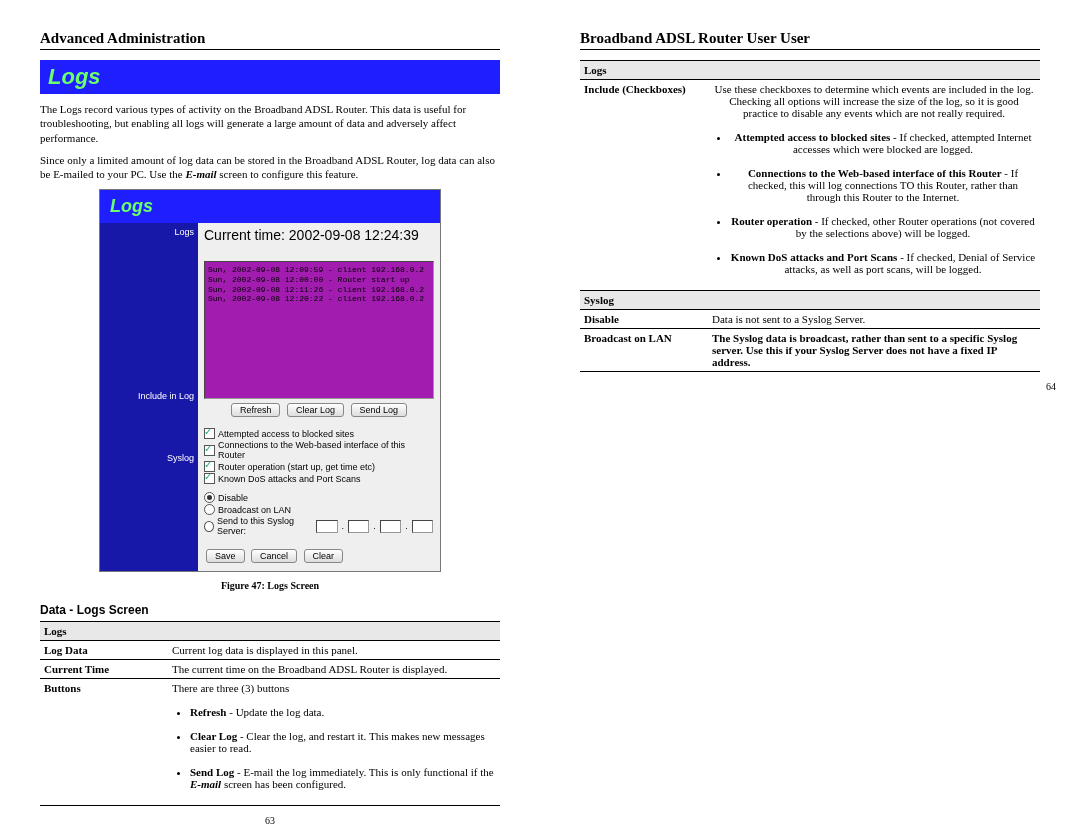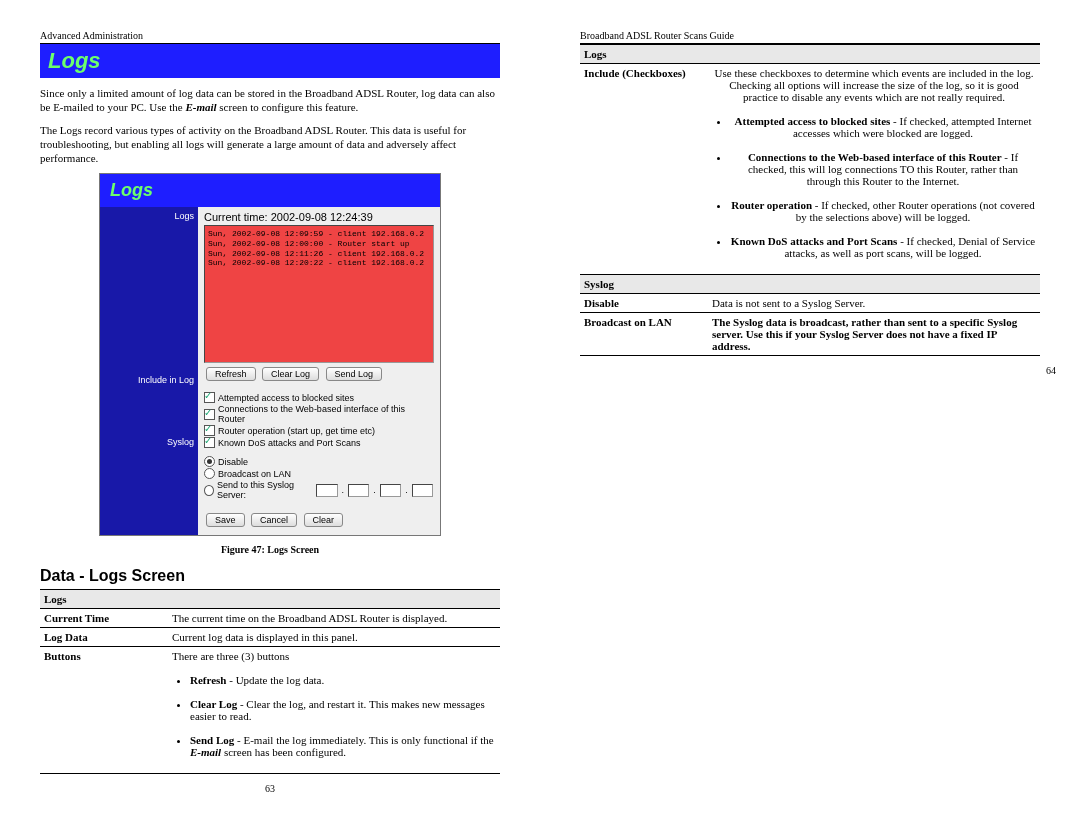--- a/index.html
+++ b/index.html
@@ -18,23 +18,25 @@
     position: absolute;
     top: 0;
     width: 460px;
     padding: 30px 40px;
     box-sizing: content-box;
   }
   .page-left { left: 0; }
   .page-right { left: 540px; }
 
   .hdr {
-    font-size: 10px;
+    font-size: 15px;
     border-bottom: 1px solid #000;
     padding-bottom: 2px;
+    margin-bottom: 10px;
+    font-weight: bold;
   }
   .page-right .hdr { text-align: left; }
 
   .title-bar {
     background: #1e1eff;
     color: #6cff6c;
     font-family: Arial, sans-serif;
     font-weight: bold;
     font-style: italic;
     font-size: 22px;
@@ -70,21 +72,21 @@
     font-size: 9px;
   }
   .shot-labels div { margin-bottom: 2px; }
   .shot-main {
     flex: 1;
     background: #efefef;
     padding: 4px 6px;
     color: #000;
   }
   .log-box {
-    background: #ef4444;
+    background: #a21caf;
     border: 1px inset #999;
     font-family: "Courier New", monospace;
     font-size: 8px;
     padding: 3px;
     height: 130px;
     overflow: hidden;
     white-space: pre;
     line-height: 1.2;
   }
   .btn {
@@ -97,21 +99,21 @@
     margin: 4px 2px;
   }
   .chk-row { font-size: 9px; margin: 1px 0; display:flex; align-items:center; gap:3px;}
   .chk { width:9px; height:9px; border:1px solid #555; display:inline-block; background:#fff; position:relative;}
   .chk.checked::after { content:"✓"; position:absolute; top:-3px; left:-1px; font-size:10px; color:#2a7;}
   .radio { width:9px; height:9px; border:1px solid #555; border-radius:50%; display:inline-block; background:#fff; position:relative;}
   .radio.sel::after{content:""; position:absolute; top:2px; left:2px; width:5px; height:5px; background:#333; border-radius:50%;}
   .ipbox { display:inline-block; border:1px inset #999; background:#fff; width:22px; height:11px; margin:0 1px;}
 
   .caption { text-align:center; font-weight:bold; font-size:10px; margin:4px 0 12px;}
-  .section-heading { font-family: Arial, sans-serif; font-weight:bold; font-size:16px; margin:10px 0 4px;}
+  .section-heading { font-family: Arial, sans-serif; font-weight:bold; font-size:12px; margin:10px 0 4px;}
 
   table.data {
     width: 100%;
     border-collapse: collapse;
     font-size: 11px;
   }
   table.data td, table.data th {
     border-top: 1px solid #000;
     border-bottom: 1px solid #000;
     padding: 3px 4px;
@@ -133,45 +135,45 @@
   .lbl-gap-inc { height: 48px; }
 </style>
 </head>
 <body>
 
 <div class="page page-left">
   <div class="hdr">Advanced Administration</div>
 
   <div class="title-bar">Logs</div>
 
+  <p class="body-text">The Logs record various types of activity on the Broadband ADSL Router. This data is useful for troubleshooting, but enabling all logs will generate a large amount of data and adversely affect performance.</p>
   <p class="body-text">
     <span>Since only a limited amount of log data can be stored in the Broadband ADSL Router, log data can also be E-mailed to your PC. Use the </span><b><i>E-mail</i></b><span> screen to configure this feature.</span>
   </p>
-  <p class="body-text">The Logs record various types of activity on the Broadband ADSL Router. This data is useful for troubleshooting, but enabling all logs will generate a large amount of data and adversely affect performance.</p>
 
   <div class="shot">
     <div class="shot-title">Logs</div>
     <div class="shot-body">
       <div class="shot-labels">
         <div>Logs</div>
         <div class="lbl-gap-log"></div>
         <div>Include in Log</div>
         <div class="lbl-gap-inc"></div>
         <div>Syslog</div>
       </div>
       <div class="shot-main">
-        <div style="font-size:11px; margin-bottom:2px;">
+        <div style="font-size:14px; margin-bottom:18px;">
           <span>Current time:</span>
           <span>2002-09-08 12:24:39</span>
         </div>
         <div class="log-box">Sun, 2002-09-08 12:09:59 - client 192.168.0.2
 Sun, 2002-09-08 12:00:00 - Router start up
 Sun, 2002-09-08 12:11:26 - client 192.168.0.2
 Sun, 2002-09-08 12:20:22 - client 192.168.0.2</div>
-        <div style="">
+        <div style="text-align:center;">
           <span class="btn">Refresh</span>
           <span class="btn">Clear Log</span>
           <span class="btn">Send Log</span>
         </div>
         <div style="height:6px;"></div>
         <div class="chk-row">
             <span class="chk checked"></span>
             <span>Attempted access to blocked sites</span>
           </div>
         <div class="chk-row">
@@ -214,46 +216,46 @@
   <div class="caption">Figure 47: Logs Screen</div>
 
   <div class="section-heading">Data - Logs Screen</div>
 
   <table class="data">
     <tbody>
         <tr>
           <td class="grp" colspan="2">Logs</td>
         </tr>
     <tr>
+      <td>Log Data</td>
+      <td style="font-weight:normal;">Current log data is displayed in this panel.</td>
+    </tr>
+    <tr>
       <td>Current Time</td>
       <td style="font-weight:normal;">The current time on the Broadband ADSL Router is displayed.</td>
-    </tr>
-    <tr>
-      <td>Log Data</td>
-      <td style="font-weight:normal;">Current log data is displayed in this panel.</td>
     </tr>
     <tr>
       <td>Buttons</td>
       <td style="font-weight:normal;">
         <span>There are three (3) buttons</span>
         <ul class="b">
           <li><b>Refresh</b><span> - Update the log data.</span></li>
           <li><b>Clear Log</b><span> - Clear the log, and restart it. This makes new messages easier to read.</span></li>
           <li><b>Send Log</b><span> - E-mail the log immediately. This is only functional if the </span><b><i>E-mail</i></b><span> screen has been configured.</span></li>
         </ul>
       </td>
     </tr>
   </tbody>
     </table>
 
   <div class="pagenum">63</div>
 </div>
 
 <div class="page page-right">
-  <div class="hdr">Broadband ADSL Router Scans Guide</div>
+  <div class="hdr">Broadband ADSL Router User User</div>
 
   <table class="data">
     <tbody>
         <tr>
           <td class="grp" colspan="2">Logs</td>
         </tr>
     <tr>
       <td>Include (Checkboxes)</td>
       <td style="font-weight:normal;text-align:center;">
         <span>Use these checkboxes to determine which events are included in the log. Checking all options will increase the size of the log, so it is good practice to disable any events which are not really required.</span>

